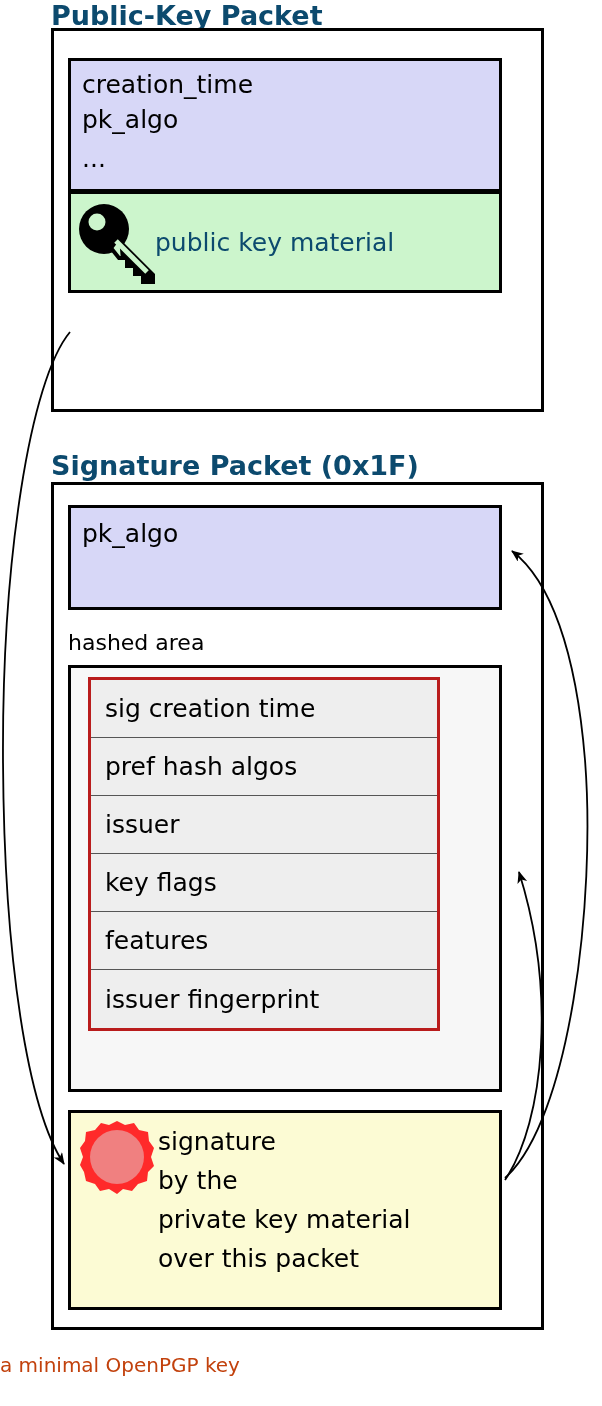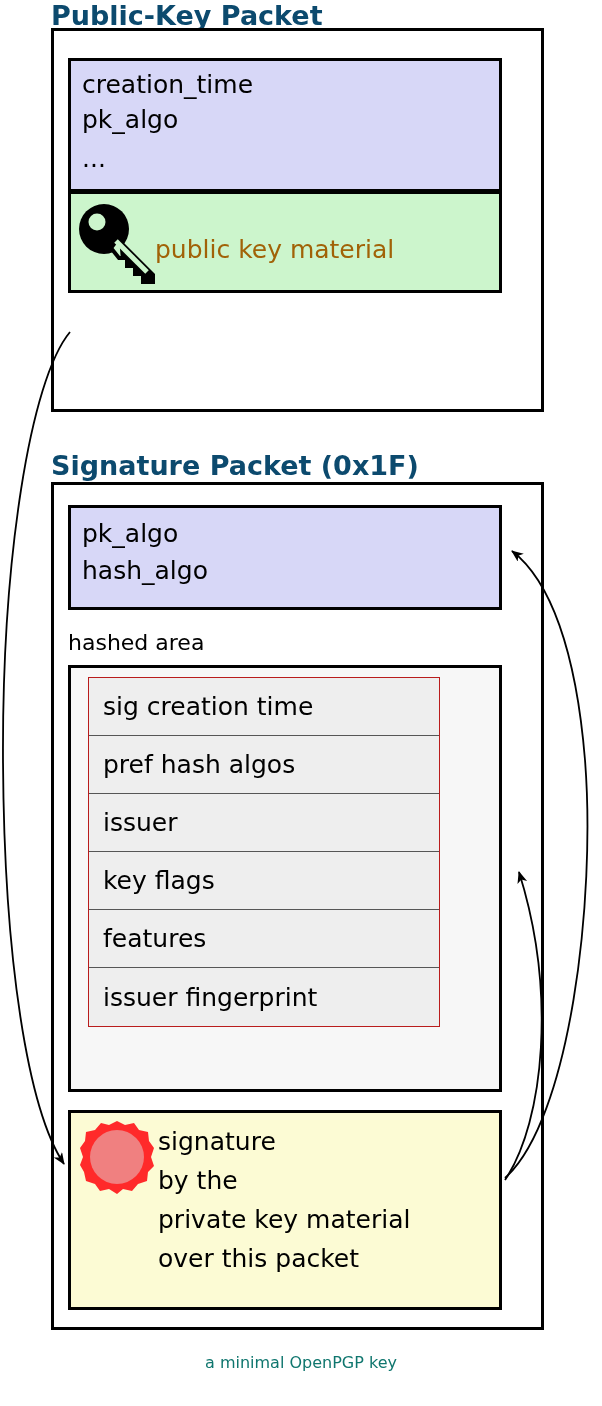--- a/index.html
+++ b/index.html
@@ -49,59 +49,58 @@
     border: 3px solid #000000;
   }
 
   .field-text {
     position: absolute;
     font-size: 25px;
     line-height: 35px;
     white-space: pre;
     color: #000000;
   }
-  .green-text { color: #a16207; margin-top: 7px; }
+  .green-text { color: #0c4a6e; }
 
   .area-label {
     position: absolute;
     font-size: 22px;
     line-height: 1;
     color: #000000;
     white-space: nowrap;
   }
 
   
   .subitem-list {
     position: absolute;
     box-sizing: border-box;
-    border: 1px solid #b91c1c;
+    border: 3px solid #b91c1c;
     background: #eeeeee;
   }
   .subitem {
     box-sizing: border-box;
     height: 58px;
     border-bottom: 1px solid #555555;
     background: #eeeeee;
     display: flex;
     align-items: center;
     padding-left: 14px;
     font-size: 25px;
     color: #000000;
     white-space: nowrap;
   }
   .subitem:last-child { border-bottom: none; }
 
   
   .caption {
     position: absolute;
-    font-size: 16px;
+    font-size: 20px;
     line-height: 1;
-    color: #0f766e;
+    color: #c2410c;
     white-space: nowrap;
-    text-align: center;
     width: 602px;
     left: 0;
   }
 
   
   .overlay {
     position: absolute;
     left: 0; top: 0;
     width: 602px;
     height: 1406px;
@@ -136,21 +135,20 @@
   </svg>
 
   <div class="field-text green-text" style="left:155px; top:225px;">public key material</div>
 
   <div class="packet-title" style="left:51px; top:452px;">Signature Packet (0x1F)</div>
 
   <div class="packet-box" style="left:51px; top:482px; width:493px; height:848px;"></div>
 
   <div class="field-box lavender" style="left:68px; top:505px; width:434px; height:105px;"></div>
   <div class="field-text" style="left:82px; top:516px;">pk_algo</div>
-  <div class="field-text" style="left:82px; top:553px;">hash_algo</div>
 
   <div class="area-label" style="left:68px; top:632px;">hashed area</div>
 
   <div class="field-box greyarea" style="left:68px; top:665px; width:434px; height:427px;"></div>
 
   <div class="subitem-list" style="left:88px; top:677px; width:352px;">
     <div class="subitem">sig creation time</div>
     <div class="subitem">pref hash algos</div>
     <div class="subitem">issuer</div>
     <div class="subitem">key flags</div>

